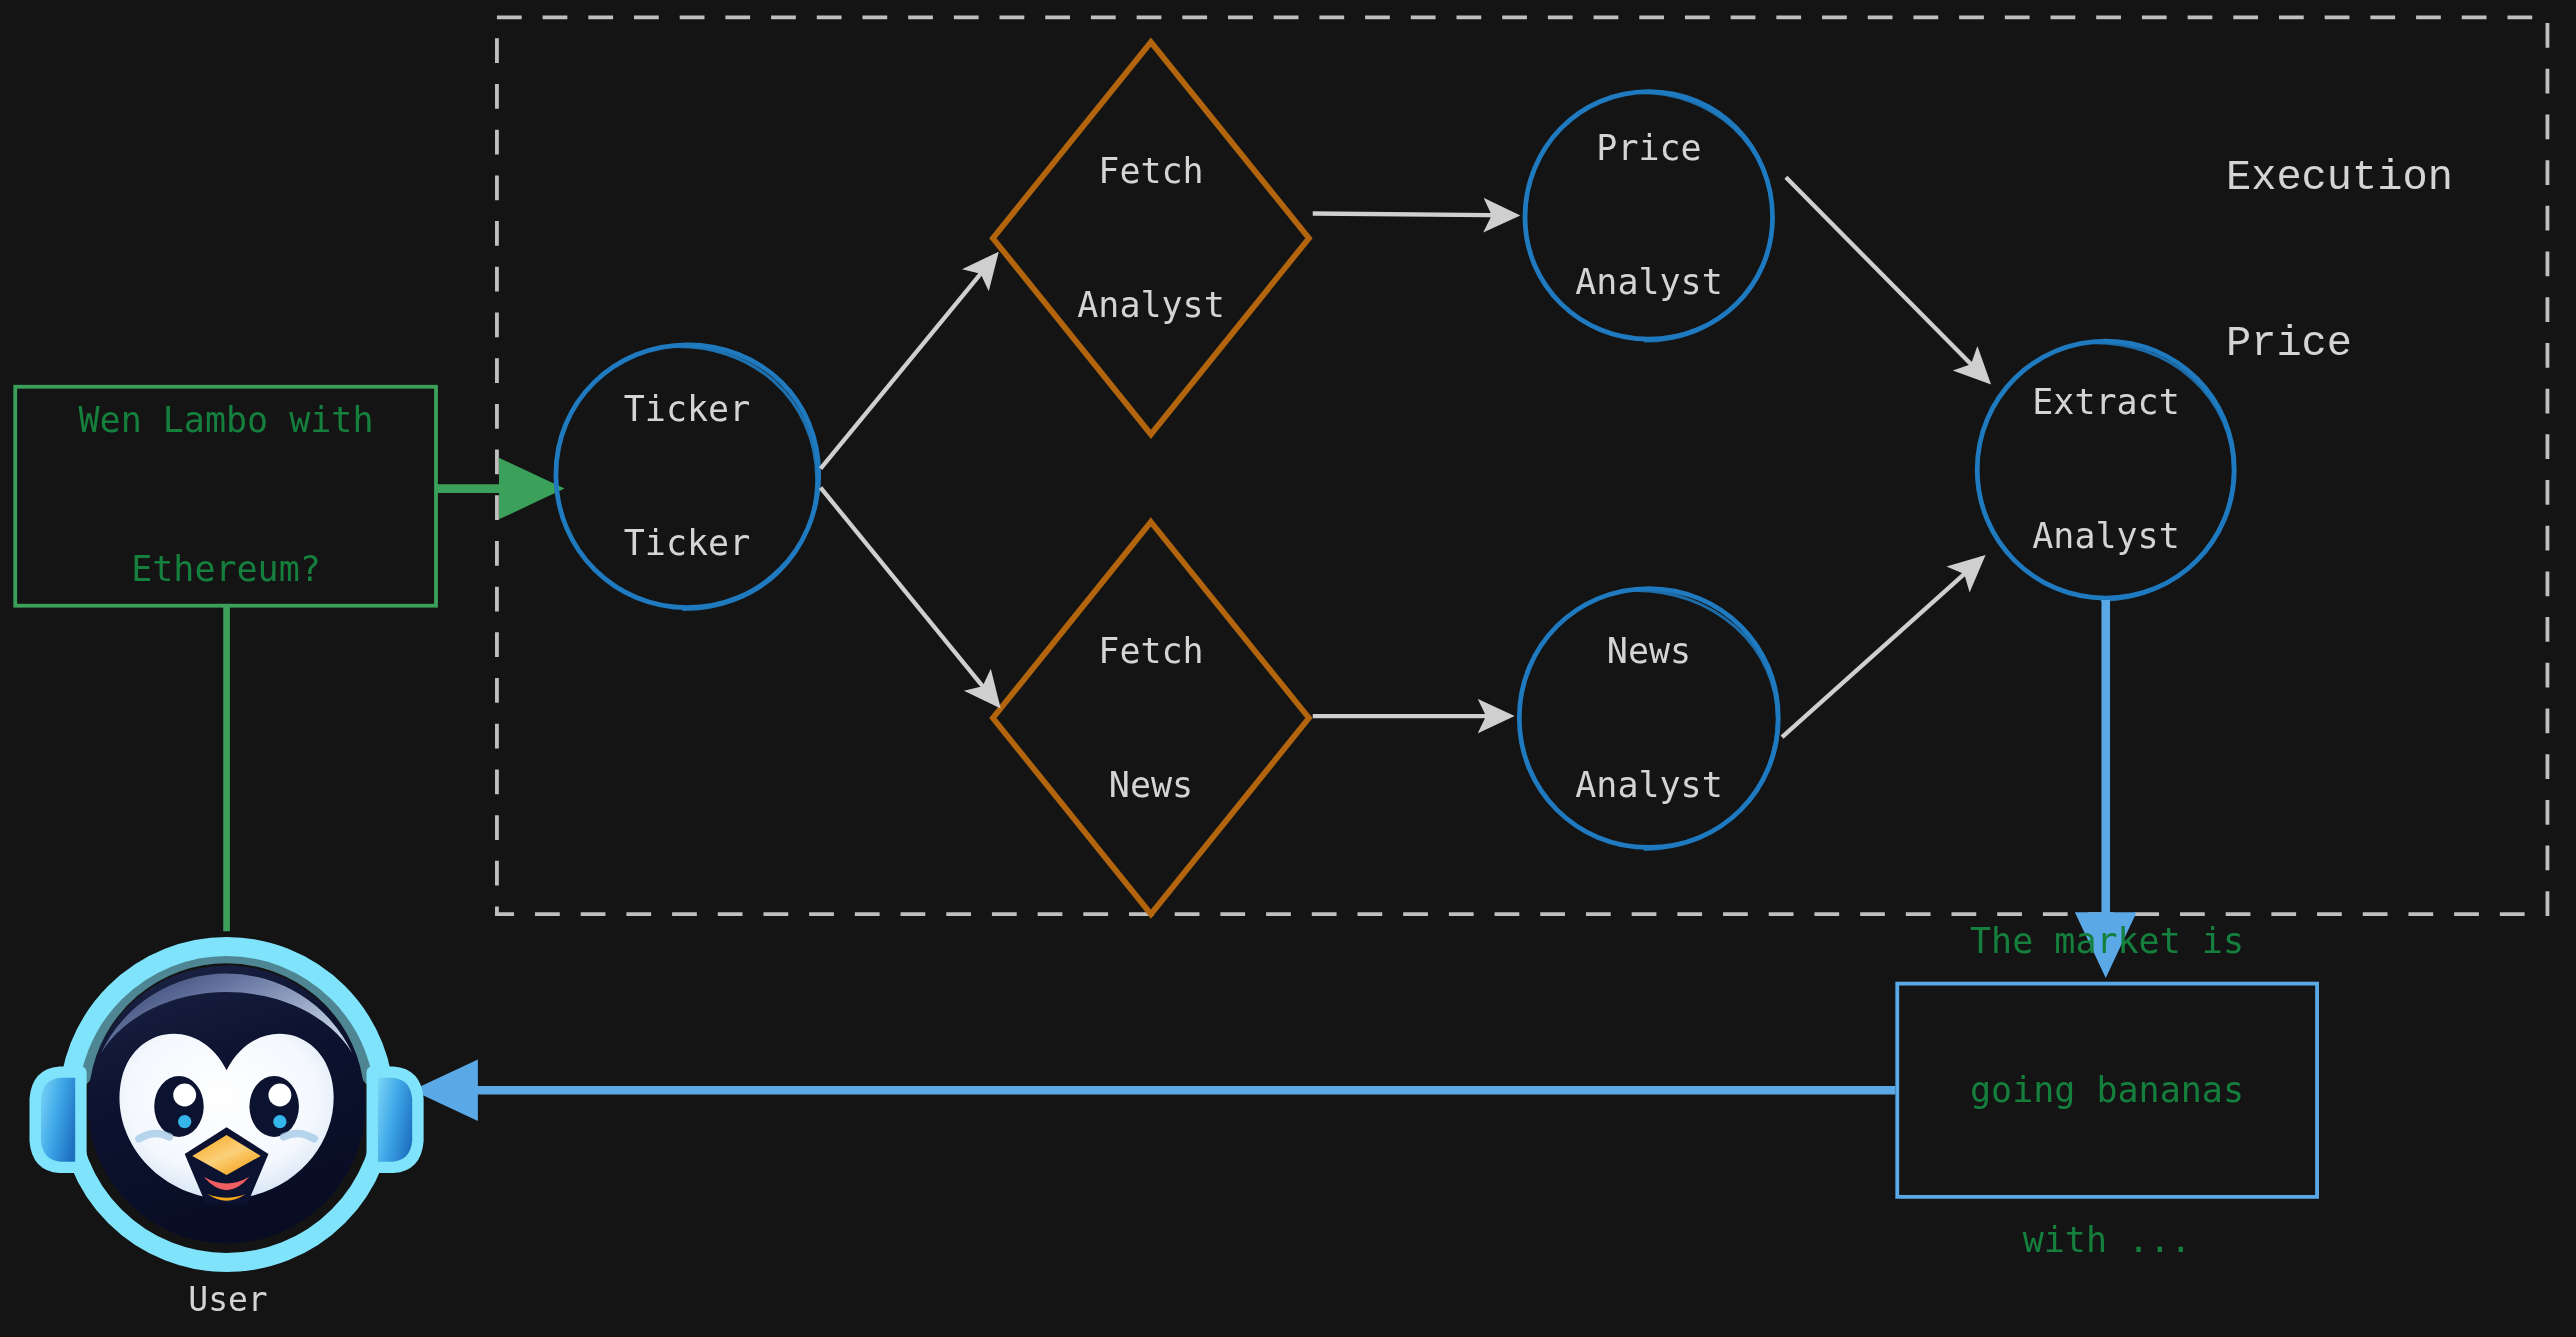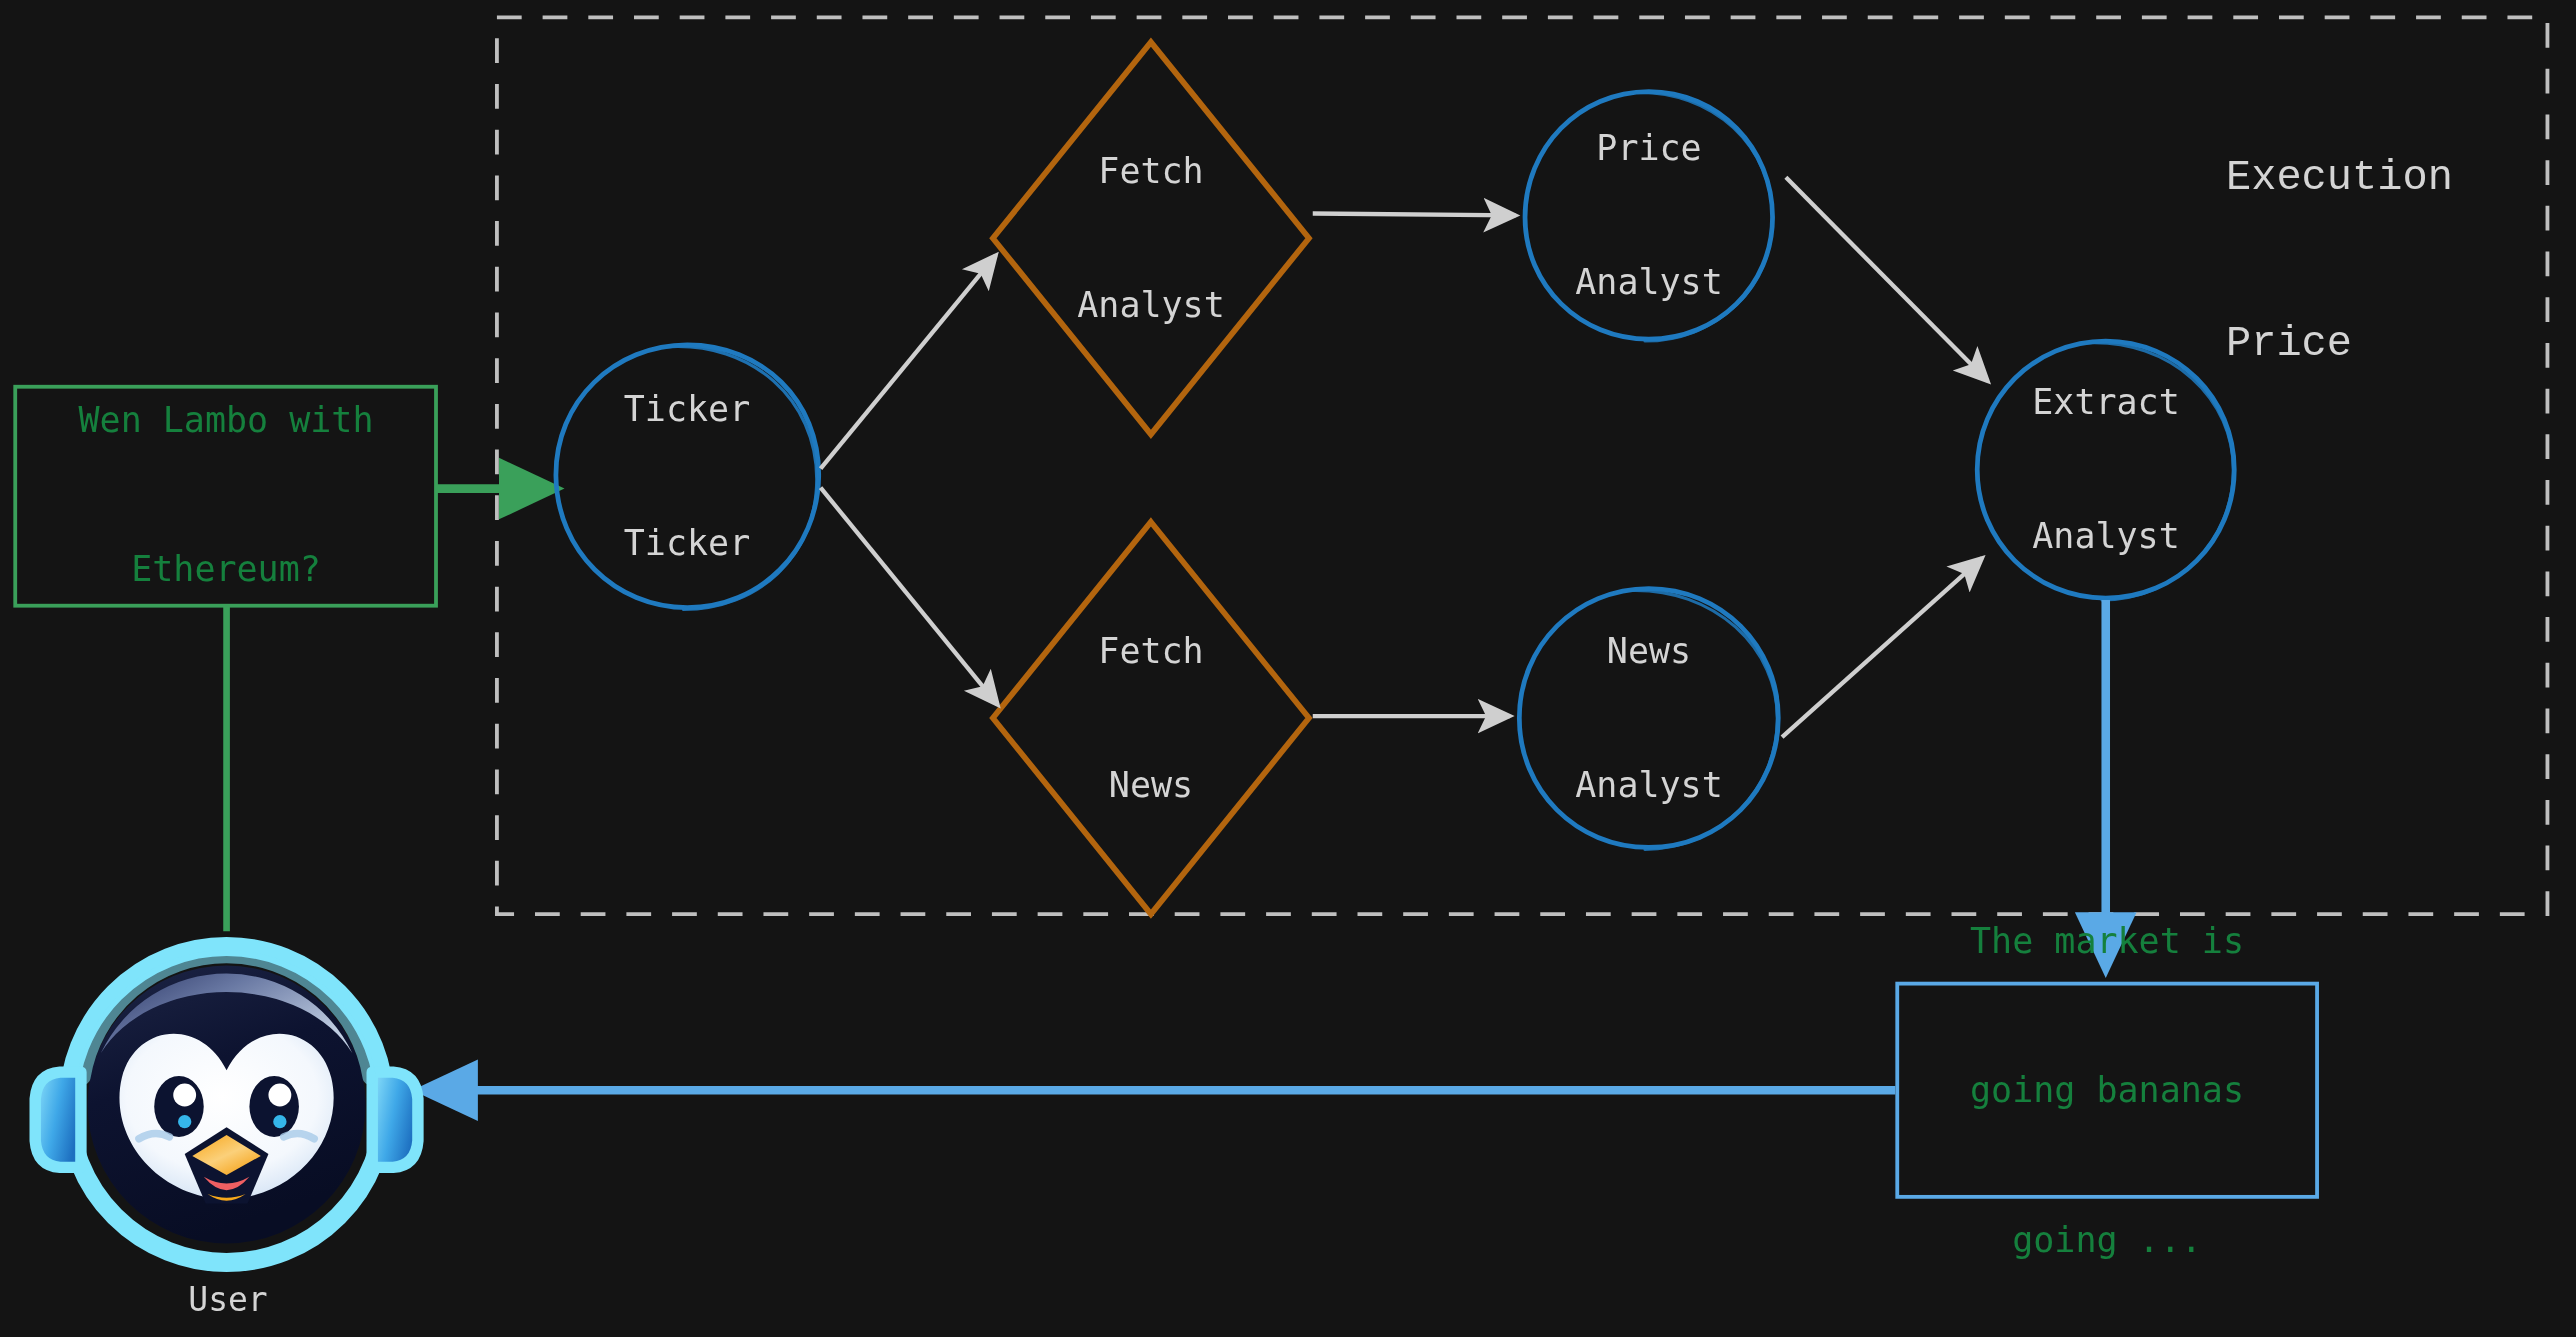--- a/index.html
+++ b/index.html
@@ -248,19 +248,19 @@
   </div>
 
   <div class="node-label" style="left:2106px; top:469px;">
     <div>Extract</div>
     <div>Analyst</div>
   </div>
 
   <div class="box-text" style="left:2107px; top:1091px;">
     <div>The market is</div>
     <div>going bananas</div>
-    <div>going ...</div>
+    <div>with ...</div>
   </div>
 
   <div class="user-caption" style="left:228px; top:1280px;">User</div>
 
 </div>
 
 
 </body></html>

